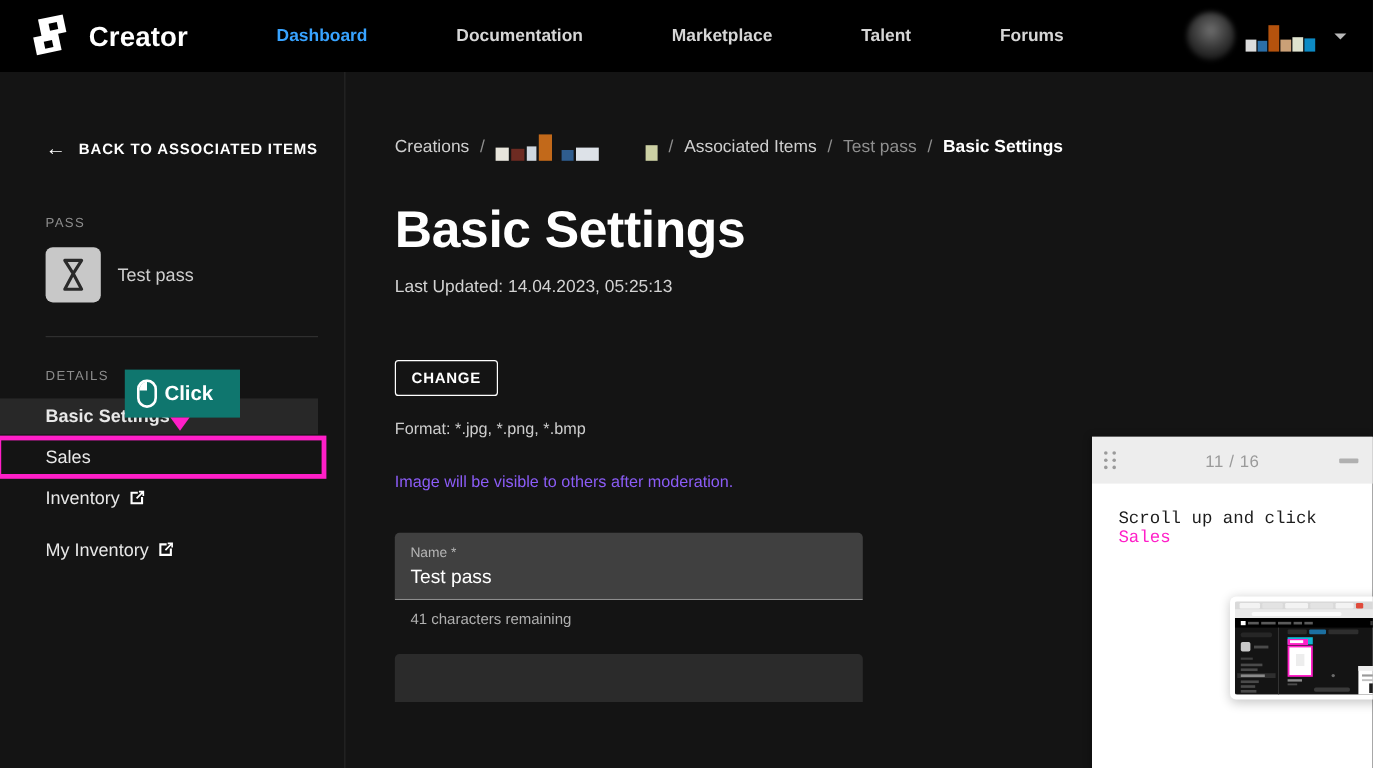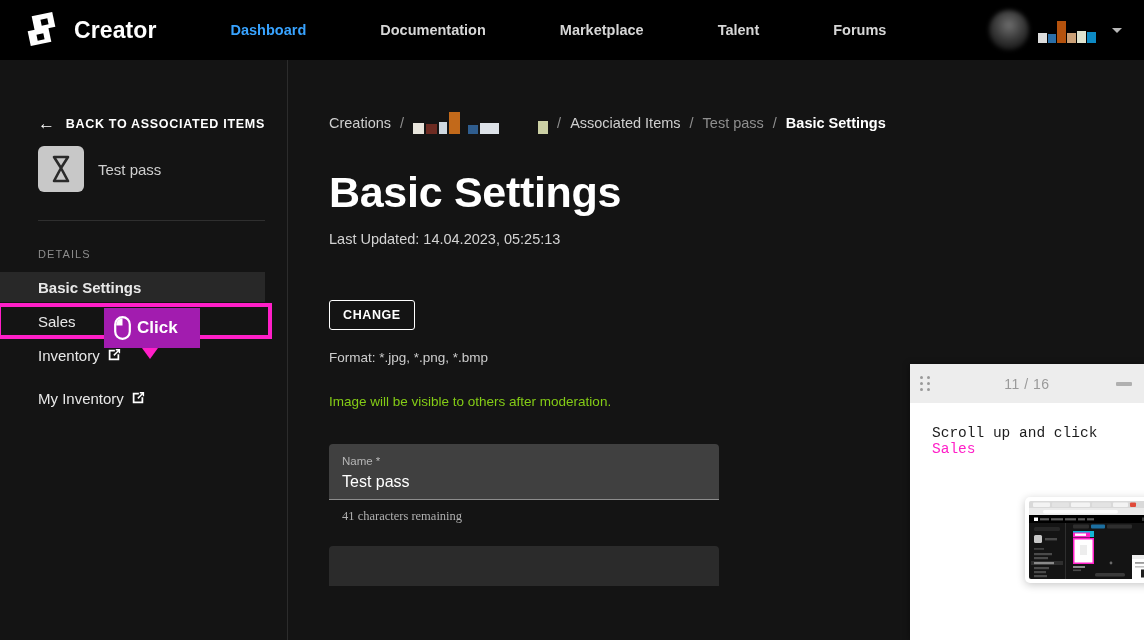--- a/index.html
+++ b/index.html
@@ -89,21 +89,21 @@
     outline: 4px solid #ff1fc8; outline-offset: -1px;
     margin: 4px 18px 4px 0;
   }
   .ext-ic { display: inline-block; width: 14px; height: 14px; margin-left: 3px; }
   .links-label { margin-top: 47px; }
   .links-list { margin-top: 13px; }
 
   
   .click-badge {
     position: absolute; left: 104px; top: 308px; width: 96px; height: 40px;
-    background: #a21caf; display: flex; align-items: center; gap: 6px;
+    background: #0f766e; display: flex; align-items: center; gap: 6px;
     padding-left: 10px; z-index: 30;
   }
   .click-badge .tail {
     position: absolute; left: 38px; bottom: -11px; width: 0; height: 0;
     border-left: 8px solid transparent; border-right: 8px solid transparent;
     border-top: 11px solid #ff1fc8;
   }
   .click-text { color: #ffffff; font-size: 17px; font-weight: bold; }
 
   
@@ -131,30 +131,30 @@
     display: flex; flex-direction: column; align-items: center; justify-content: center; gap: 13px;
   }
   .img-status { color: #d9d9d9; font-size: 12.5px; }
   .img-right { padding-top: 2px; }
   .btn-change {
     display: inline-block; border: 1px solid #ffffff; border-radius: 3px;
     color: #ffffff; font-size: 12.5px; font-weight: bold; letter-spacing: .6px;
     padding: 7px 13px; cursor: pointer; background: transparent;
   }
   .fmt { color: #cdcdcd; font-size: 13.5px; margin-top: 20px; }
-  .moder { color: #84cc16; font-size: 13.5px; margin-top: 29px; }
+  .moder { color: #8b5cf6; font-size: 13.5px; margin-top: 29px; }
 
   .field {
     width: 390px; margin: 35px 0 0 41px; background: #404040;
     border-bottom: 1px solid #8d8d8d; border-radius: 4px 4px 0 0;
     padding: 11px 13px 8px 13px;
   }
   .field-label { color: #b6b6b6; font-size: 11.5px; }
   .field-value { color: #ffffff; font-size: 16px; margin-top: 6px; }
-  .field-help { color: #b0b0b0; font-size: 12.5px; margin: 9px 0 0 54px; font-family: Liberation Serif, serif; }
+  .field-help { color: #b0b0b0; font-size: 12.5px; margin: 9px 0 0 54px; }
   .field-next {
     width: 390px; height: 40px; margin: 22px 0 0 41px; background: #2b2b2b;
     border-radius: 4px 4px 0 0;
   }
 
   
   .overlay {
     position: absolute; left: 910px; top: 364px; width: 234px; height: 276px;
     background: #ffffff; z-index: 40;
     box-shadow: -1px 0 6px rgba(0,0,0,.35);
@@ -219,20 +219,21 @@
       <div class="chev"></div>
     </div>
   </div>
 
   <div class="sidebar">
     <div class="back-link">
       <span class="back-arrow">←</span>
       <span>BACK TO ASSOCIATED ITEMS</span>
     </div>
 
+    <div class="sec-label pass-label">PASS</div>
     <div class="pass-row">
       <div class="pass-thumb">
         <svg width="22" height="28" viewBox="0 0 22 28">
           <path d="M4 2 H18 L11 13 L18 26 H4 L11 13 Z" fill="none" stroke="#2a2a2a" stroke-width="2.6" stroke-linejoin="round"></path>
         </svg>
       </div>
       <div class="pass-name">Test pass</div>
     </div>
     <div class="divider"></div>
 

